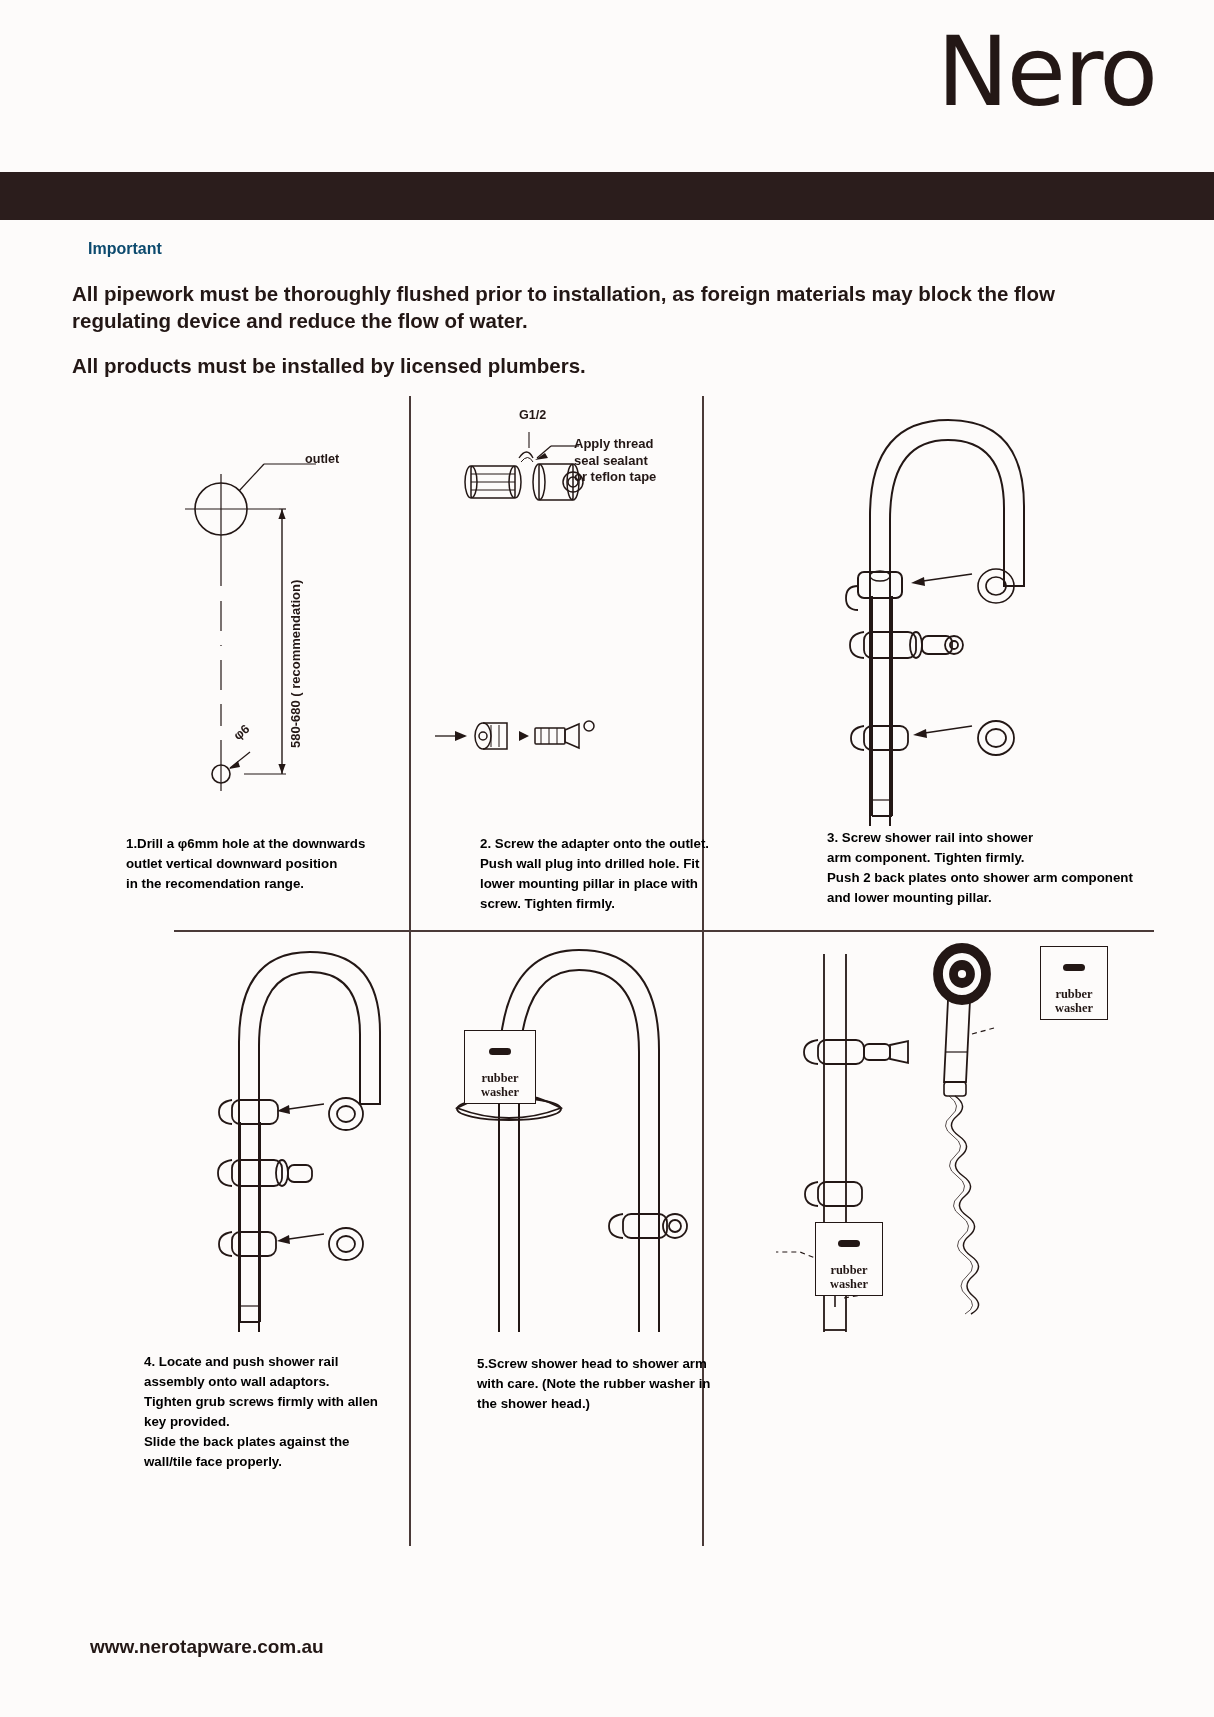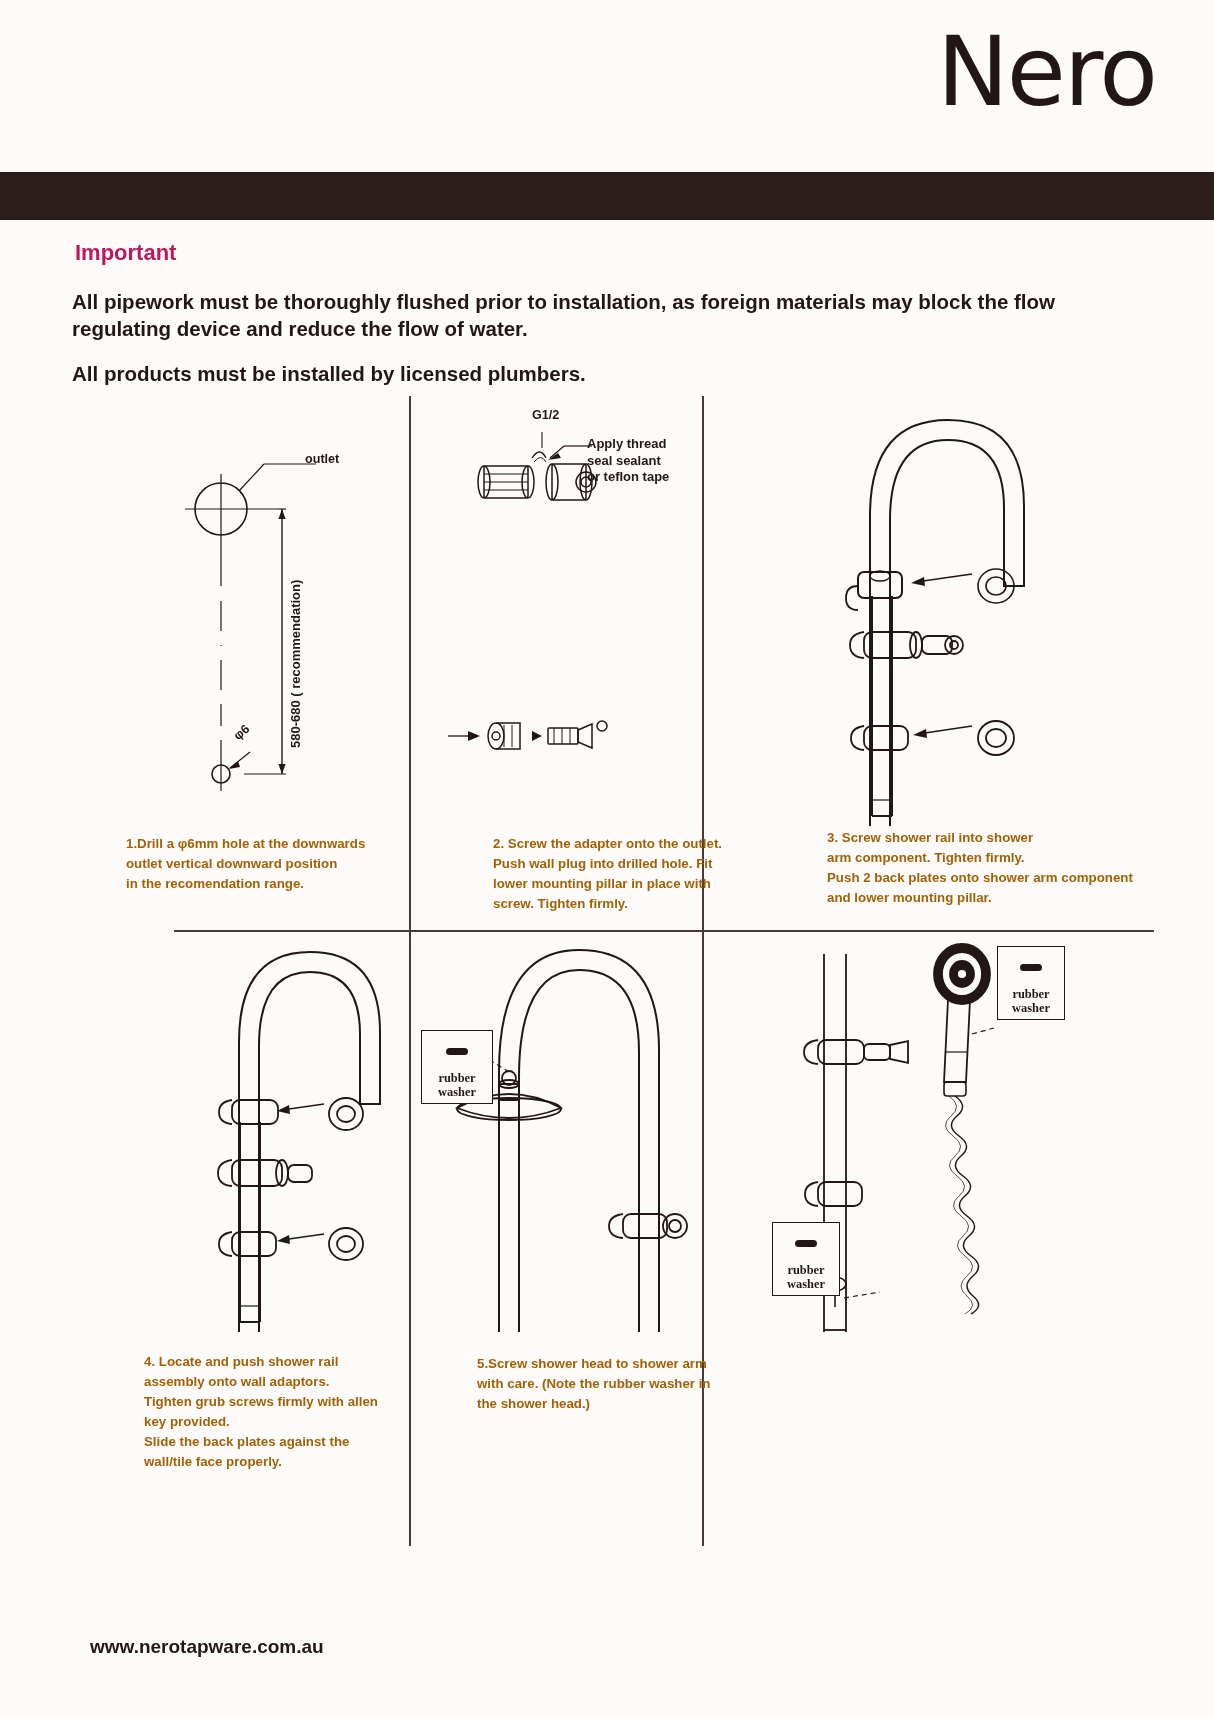--- a/index.html
+++ b/index.html
@@ -44,24 +44,24 @@
   }
 
   
   .important-wrap {
     position: absolute;
     left: 72px;
     top: 240px;
     width: 1000px;
   }
   .important-title {
-    font-size: 22px;
-    font-weight: bold;
-    margin: 0 0 22px 3px;
-    color: #be185d;
+    font-size: 16px;
+    font-weight: bold;
+    margin: 0 0 22px 16px;
+    color: #0c4a6e;
   }
   .important-line {
     font-size: 20.5px;
     font-weight: bold;
     color: #231715;
     margin-bottom: 18px;
     line-height: 1.32;
   }
 
   
@@ -92,21 +92,21 @@
   .panel-art {
     position: absolute;
     left: 0;
     top: 0;
   }
   .caption {
     position: absolute;
     font-size: 13.3px;
     font-weight: bold;
     line-height: 1.5;
-    color: #a16207;
+    color: #000000;
     white-space: pre-line;
   }
 
   
   .lbl {
     position: absolute;
     font-size: 13px;
     font-weight: bold;
     color: #231715;
     white-space: pre-line;
@@ -132,20 +132,21 @@
     border: 1.4px solid #231715;
     background: #fdfbfa;
     padding: 2px 5px 3px 5px;
     text-align: center;
     font-family: "Liberation Serif", serif;
     font-size: 12.4px;
     font-weight: bold;
     line-height: 1.12;
     color: #231715;
     white-space: pre-line;
+    margin-left: 43px;
   }
   .washer-box .chip {
     display: block;
     width: 22px;
     height: 7px;
     border-radius: 4px;
     background: #231715;
     margin: 1px auto 3px auto;
   }
 
@@ -218,21 +219,21 @@
 
       <div class="lbl-sm" style="left:241px; top:56px;">outlet</div>
       <div class="vert-dim" style="left:224px; top:352px;">580-680 ( recommendation)</div>
       <div class="lbl-sm" style="left:167px; top:336px; transform:rotate(-40deg); transform-origin:0 0;">φ6</div>
 
       <div class="caption" style="left:62px; top:438px; width:280px;">1.Drill a φ6mm hole at the downwards
 outlet vertical downward position
 in the recomendation range.</div>
     </div>
 
-    <div class="panel" style="left:360px; top:0; width:291px; height:534px;">
+    <div class="panel" style="left:347px; top:0; width:291px; height:534px;">
       <svg class="panel-art" width="291" height="430" viewBox="0 0 291 430">
         <g stroke="#231715" fill="none" stroke-width="1.5">
 
           <rect x="60" y="70" width="44" height="32" rx="2"></rect>
           <line x1="60" y1="78" x2="104" y2="78" stroke-width="1"></line>
           <line x1="60" y1="86" x2="104" y2="86" stroke-width="1"></line>
           <line x1="60" y1="94" x2="104" y2="94" stroke-width="1"></line>
           <ellipse cx="60" cy="86" rx="6" ry="16"></ellipse>
           <ellipse cx="104" cy="86" rx="6" ry="16"></ellipse>
 

